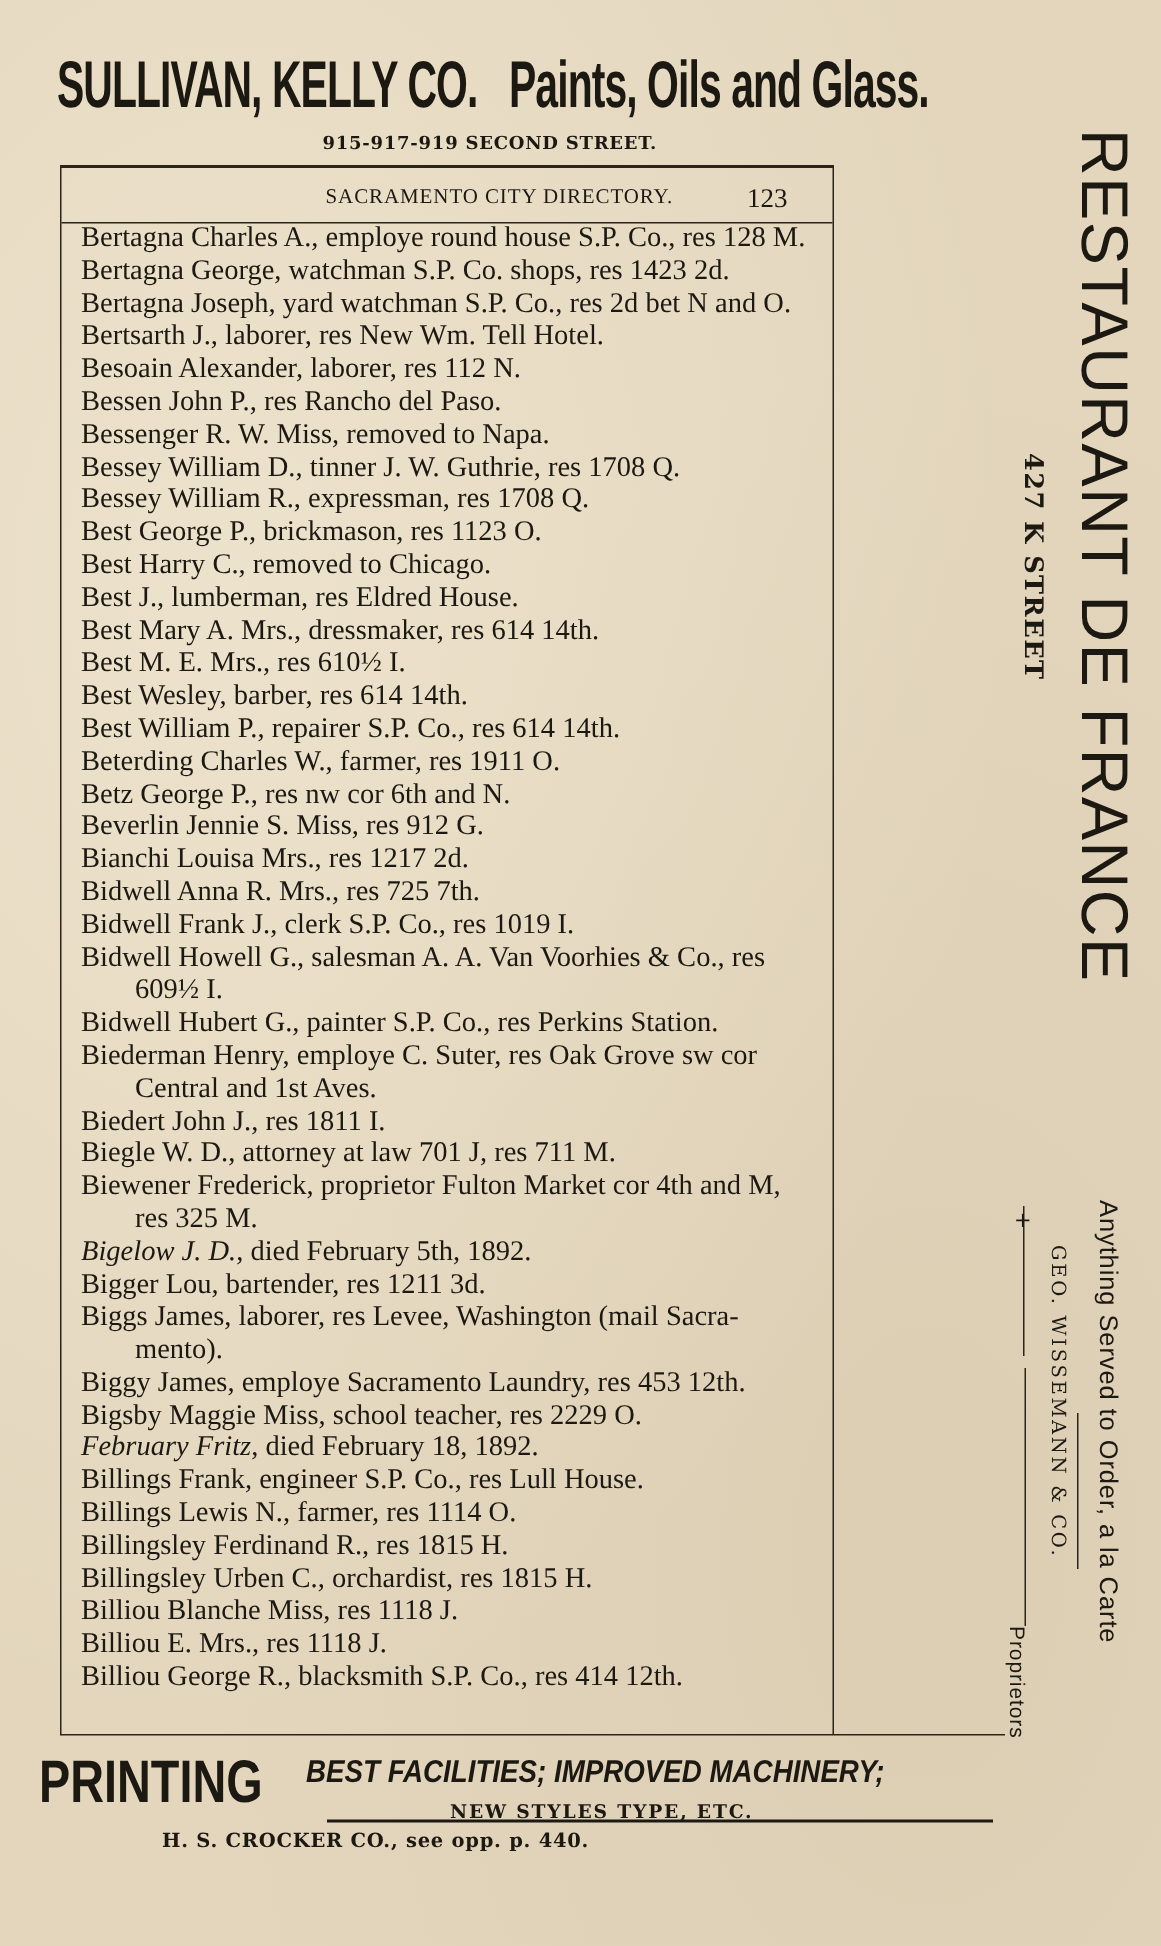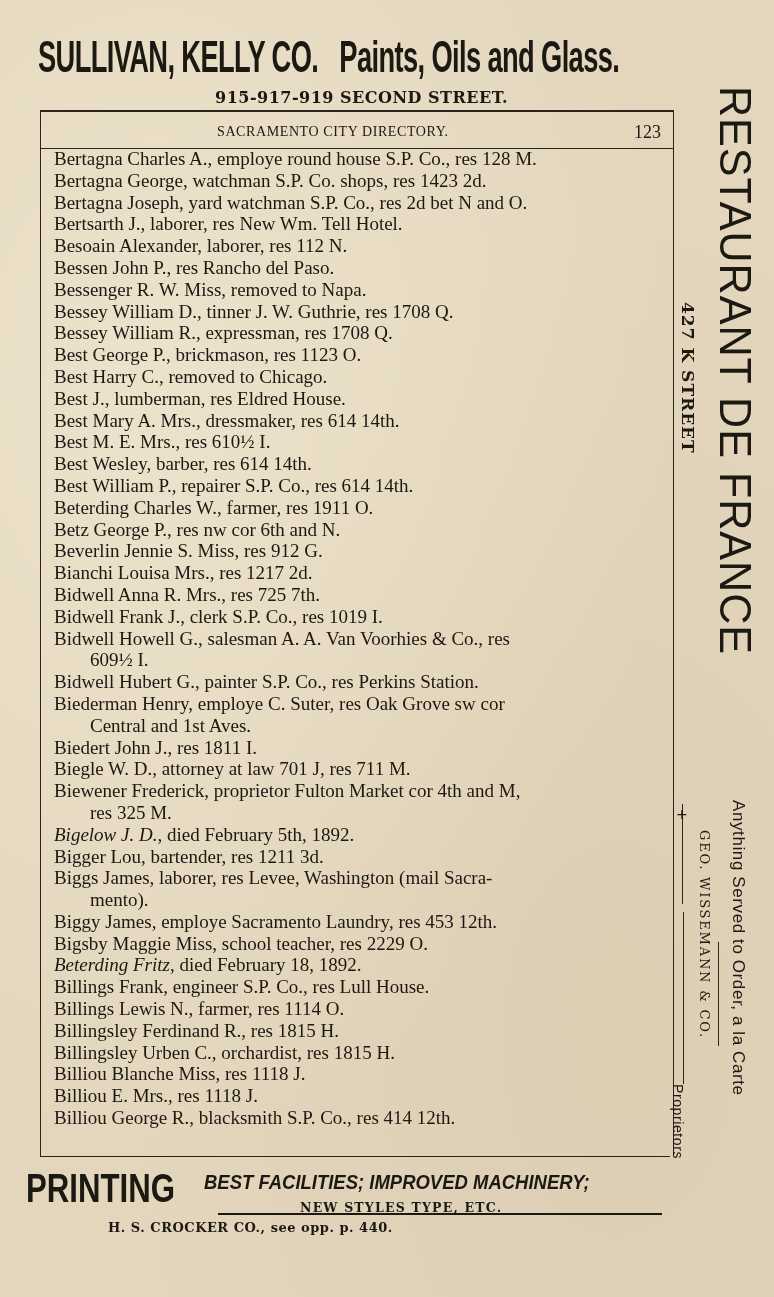--- a/index.html
+++ b/index.html
@@ -20,41 +20,41 @@
       position: absolute; left: 38px; top: 34px; width: 630px; height: 46px;
       font-family: "Liberation Sans", sans-serif; font-weight: bold;
       font-size: 44px; line-height: 46px; letter-spacing: -1px;
       transform: scaleX(0.62); transform-origin: left top;
       white-space: nowrap;
     }
     .top-ad-title .gap { display: inline-block; width: 34px; }
     .top-ad-address {
       position: absolute; left: 215px; top: 88px;
       font-family: "DejaVu Serif", serif; font-weight: bold;
-      font-size: 16px; letter-spacing: 0.5px; white-space: nowrap;
+      font-size: 12px; letter-spacing: 0.5px; white-space: nowrap;
     }
 
     
     .frame {
-      position: absolute; left: 40px; top: 110px; width: 634px; height: 1046px;
+      position: absolute; left: 40px; top: 110px; width: 516px; height: 1046px;
       border-left: 1.5px solid #2a241a; border-right: 1.5px solid #2a241a;
       border-top: 2px solid #2a241a;
       box-sizing: border-box;
     }
     .running-head {
       position: absolute; left: 0; top: 0; width: 100%; height: 36px;
       border-bottom: 1.5px solid #2a241a;
     }
     .running-title {
       position: absolute; left: 176px; top: 12px;
       font-family: "Liberation Serif", serif; font-size: 14px; letter-spacing: 0.6px;
       white-space: nowrap;
     }
     .page-number {
-      position: absolute; right: 12px; top: 10px;
+      position: absolute; right: 30px; top: 10px;
       font-family: "Liberation Serif", serif; font-size: 18px;
     }
 
     
     .entries {
       position: absolute; left: 54px; top: 148px; width: 610px;
       font-family: "Liberation Serif", serif; font-size: 19px; line-height: 21.8px;
     }
     .entry { white-space: nowrap; }
     .entry .name.italic { font-style: italic; margin-top: 12px; }
@@ -167,21 +167,21 @@
       <div class="entry"><span><span class="name">Bidwell Hubert G.</span><span>, painter S.P. Co., res Perkins Station.</span></span></div>
       <div class="entry"><span><span class="name">Biederman Henry</span><span>, employe C. Suter, res Oak Grove sw cor</span></span><span class="cont">Central and 1st Aves.</span></div>
       <div class="entry"><span><span class="name">Biedert John J.</span><span>, res 1811 I.</span></span></div>
       <div class="entry"><span><span class="name">Biegle W. D.</span><span>, attorney at law 701 J, res 711 M.</span></span></div>
       <div class="entry"><span><span class="name">Biewener Frederick</span><span>, proprietor Fulton Market cor 4th and M,</span></span><span class="cont">res 325 M.</span></div>
       <div class="entry"><span><span class="name italic">Bigelow J. D.</span><span>, died February 5th, 1892.</span></span></div>
       <div class="entry"><span><span class="name">Bigger Lou</span><span>, bartender, res 1211 3d.</span></span></div>
       <div class="entry"><span><span class="name">Biggs James</span><span>, laborer, res Levee, Washington (mail Sacra-</span></span><span class="cont">mento).</span></div>
       <div class="entry"><span><span class="name">Biggy James</span><span>, employe Sacramento Laundry, res 453 12th.</span></span></div>
       <div class="entry"><span><span class="name">Bigsby Maggie Miss</span><span>, school teacher, res 2229 O.</span></span></div>
-      <div class="entry"><span><span class="name italic">Beterding Fritz</span><span>, died February 18, 1892.</span></span></div>
+      <div class="entry"><span><span class="name italic">February Fritz</span><span>, died February 18, 1892.</span></span></div>
       <div class="entry"><span><span class="name">Billings Frank</span><span>, engineer S.P. Co., res Lull House.</span></span></div>
       <div class="entry"><span><span class="name">Billings Lewis N.</span><span>, farmer, res 1114 O.</span></span></div>
       <div class="entry"><span><span class="name">Billingsley Ferdinand R.</span><span>, res 1815 H.</span></span></div>
       <div class="entry"><span><span class="name">Billingsley Urben C.</span><span>, orchardist, res 1815 H.</span></span></div>
       <div class="entry"><span><span class="name">Billiou Blanche Miss</span><span>, res 1118 J.</span></span></div>
       <div class="entry"><span><span class="name">Billiou E. Mrs.</span><span>, res 1118 J.</span></span></div>
       <div class="entry"><span><span class="name">Billiou George R.</span><span>, blacksmith S.P. Co., res 414 12th.</span></span></div>
     </div>
 
   <div class="frame-bottom"></div>

